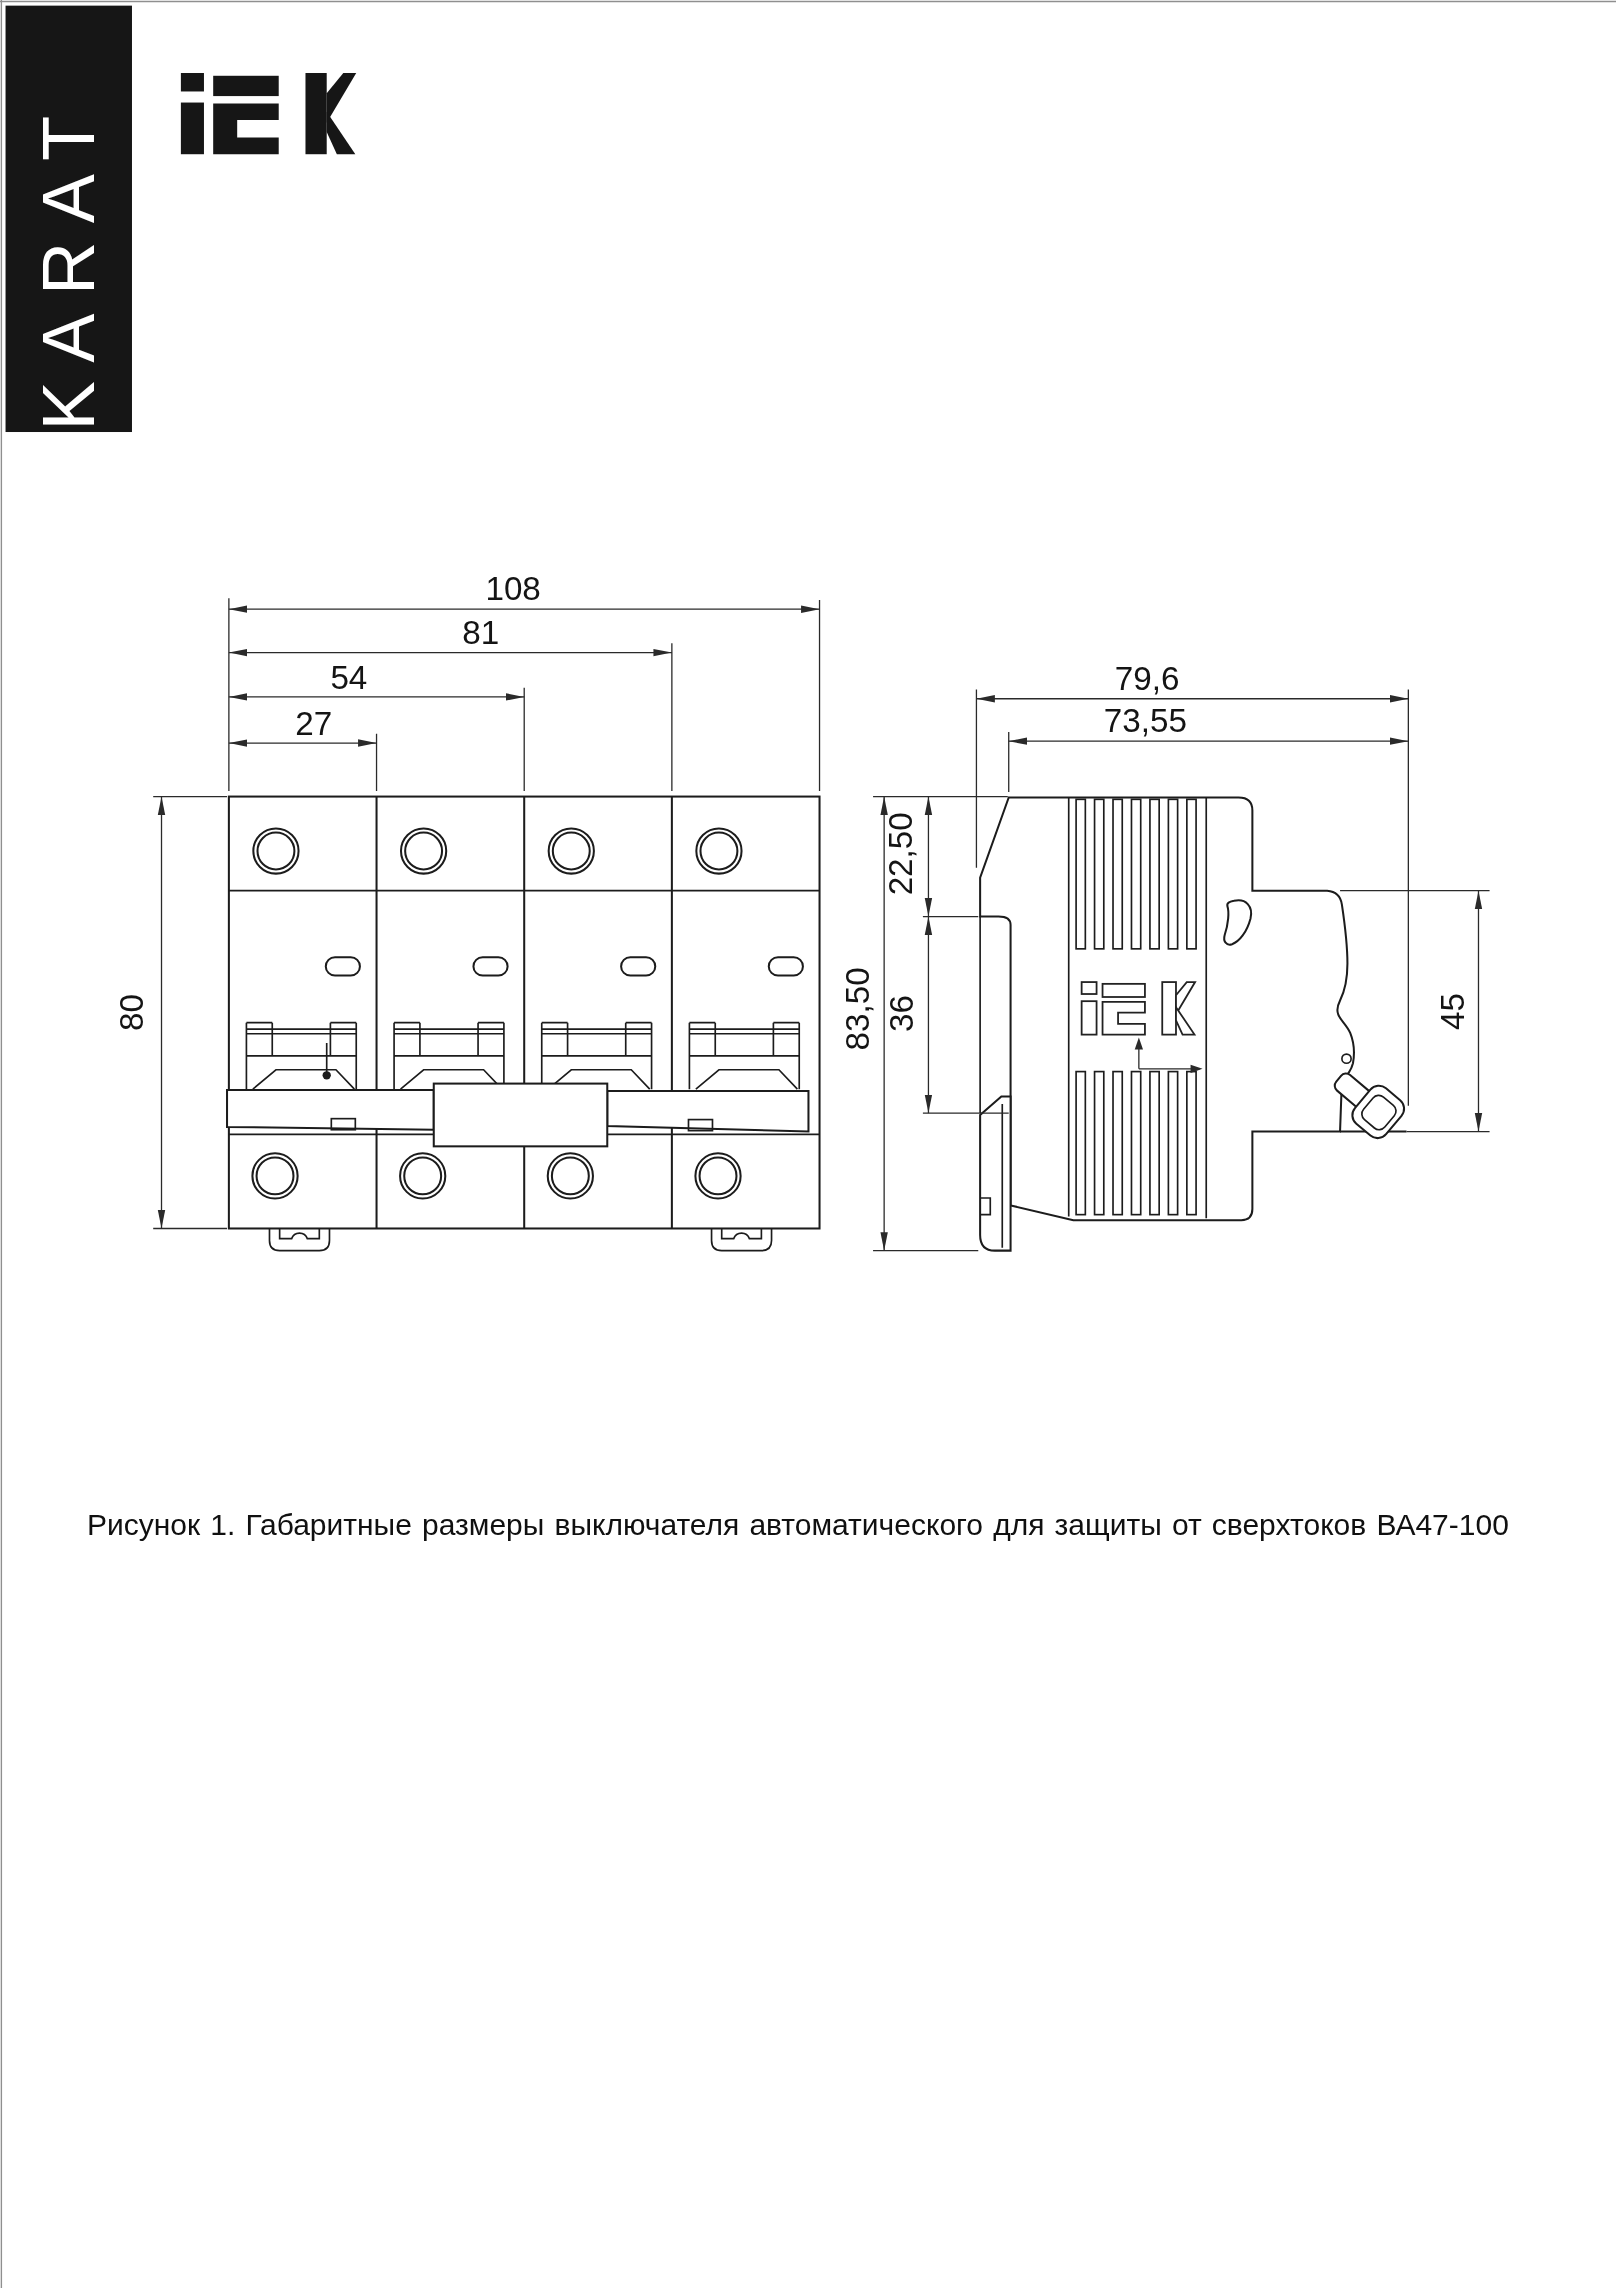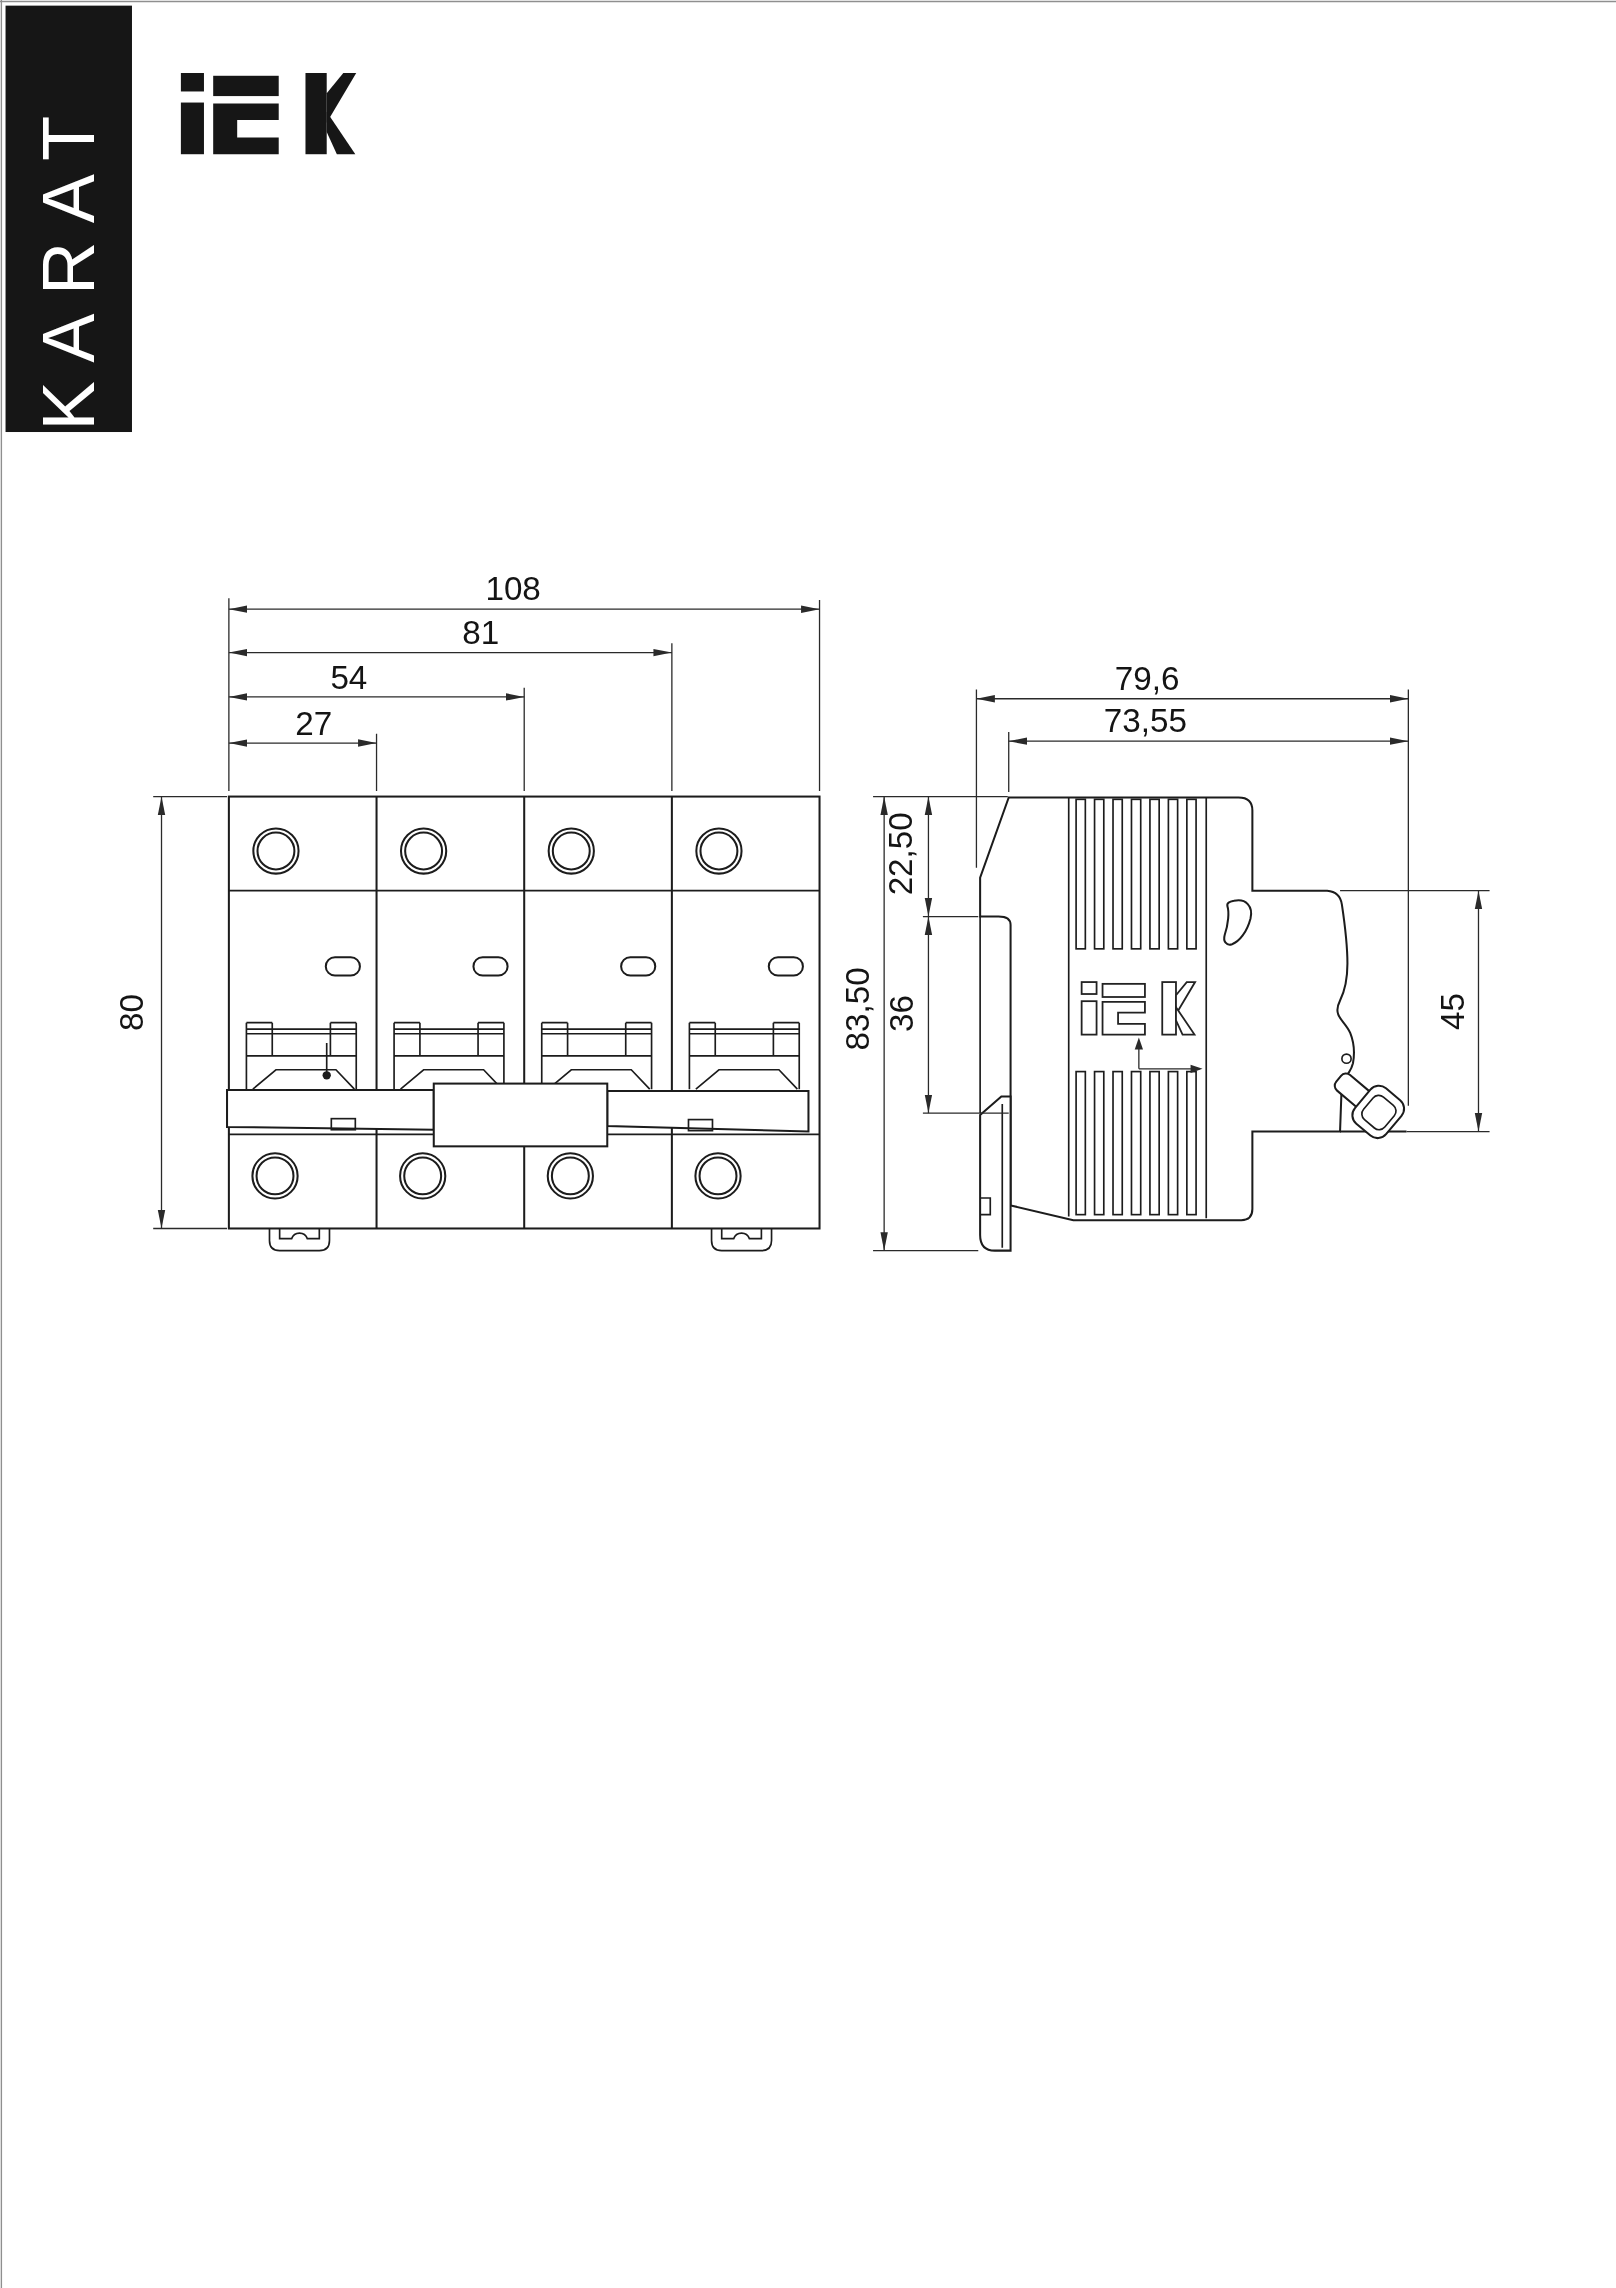--- a/index.html
+++ b/index.html
@@ -195,15 +195,16 @@
 
     <text x="1243" y="747" text-anchor="middle" class="dim-txt">79,6</text>
     <text x="1241" y="793" text-anchor="middle" class="dim-txt">73,55</text>
     <text x="942" y="1093" text-anchor="middle" transform="rotate(-90 942 1093)" class="dim-txt">83,50</text>
     <text x="988" y="925" text-anchor="middle" transform="rotate(-90 988 925)" class="dim-txt">22,50</text>
     <text x="989" y="1098" text-anchor="middle" transform="rotate(-90 989 1098)" class="dim-txt">36</text>
     <text x="1586" y="1096" text-anchor="middle" transform="rotate(-90 1586 1096)" class="dim-txt">45</text>
   </g>
 </svg>
 
+<div class="caption">Рисунок 1. Габаритные размеры выключателя автоматического для защиты от сверхтоков ВА47-100</div>
 
 </div>
 
 
 </body></html>

